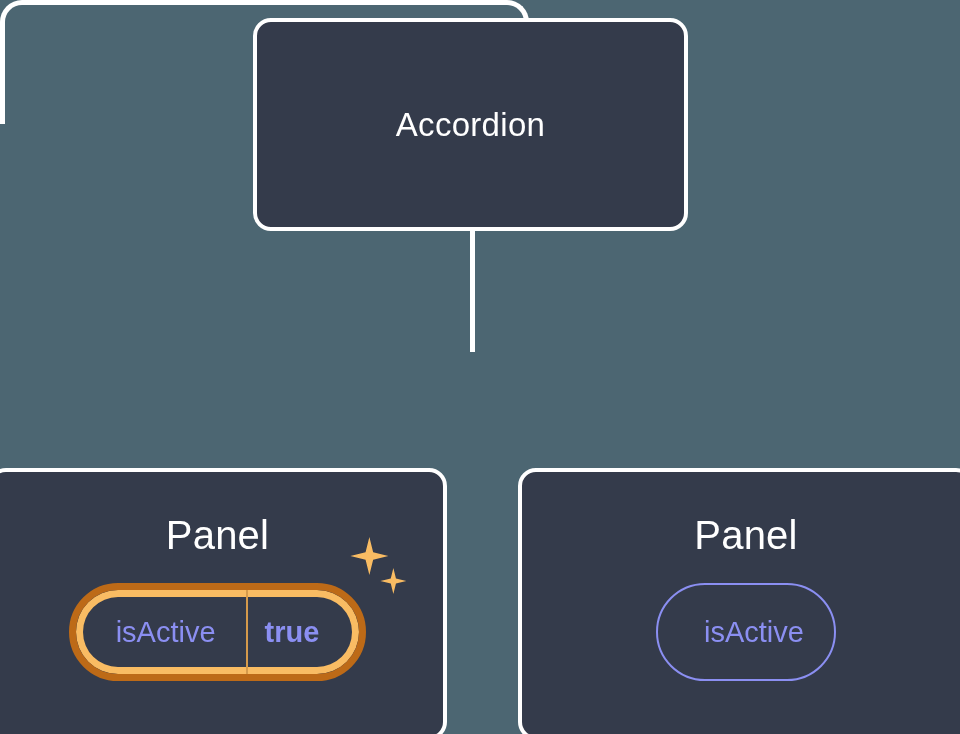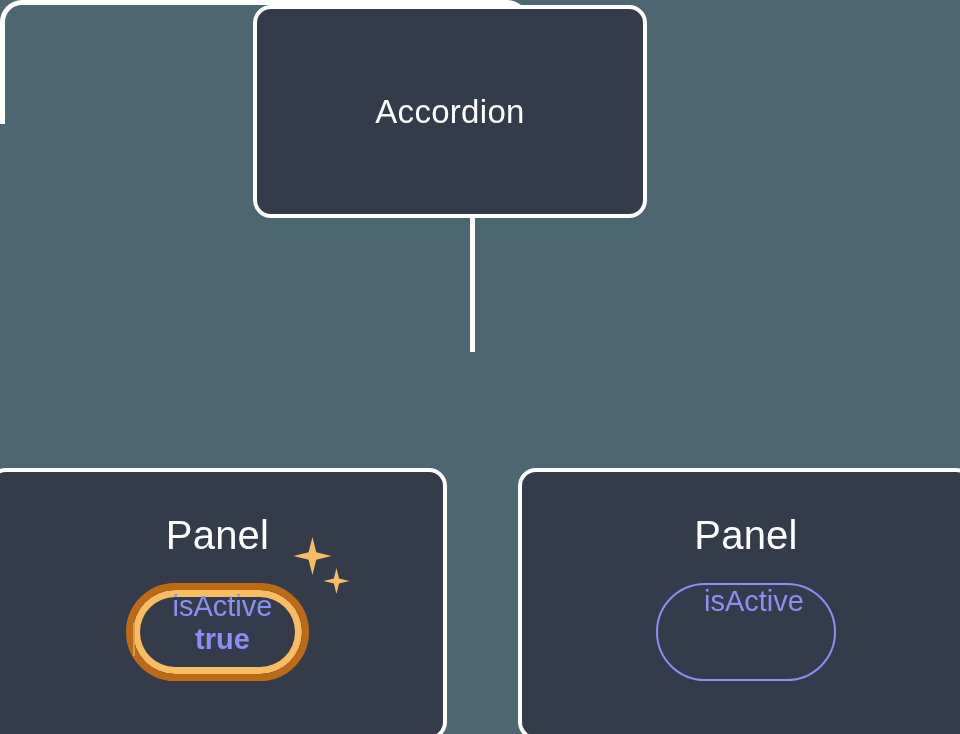--- a/index.html
+++ b/index.html
@@ -47,22 +47,22 @@
   
   .node {
     position: absolute;
     box-sizing: border-box;
     background: #343b4b;
     border: 4px solid #ffffff;
     border-radius: 18px;
   }
   .node-root {
     left: 253px;
-    top: 5px;
-    width: 394px;
+    top: 18px;
+    width: 435px;
     height: 213px;
     display: flex;
     align-items: center;
     justify-content: center;
   }
   .node-title-root {
     color: #ffffff;
     font-size: 33px;
     letter-spacing: 0.3px;
   }
@@ -95,21 +95,20 @@
     position: relative;
     margin-top: 28px;
   }
   .pill {
     box-sizing: border-box;
     display: flex;
     align-items: stretch;
     height: 98px;
     border-radius: 999px;
     background: #343b4b;
-    flex-direction: column;
   }
   .pill-plain {
     border: 2px solid #8b8ff2;
   }
   .pill-highlight {
     border: 7px solid #bd6a17;
     box-shadow: inset 0 0 0 7px #f9bc63;
     background: #343b4b;
   }
   .pill-cell {
@@ -117,21 +116,21 @@
     align-items: center;
     justify-content: center;
     color: #8b8ff2;
     font-size: 29px;
     box-sizing: border-box;
   }
   .pill-name {
     padding: 0 30px 0 46px;
   }
   .pill-value {
-    padding: 0 46px 0 48px;
+    padding: 0 46px 0 17px;
   }
   .pill-plain .pill-value {
     border-left: 2px solid #8b8ff2;
   }
   .pill-highlight .pill-value {
     border-left: 2px solid #d59a4b;
     font-weight: bold;
   }
   .pill-highlight .pill-name {
     padding-left: 40px;

